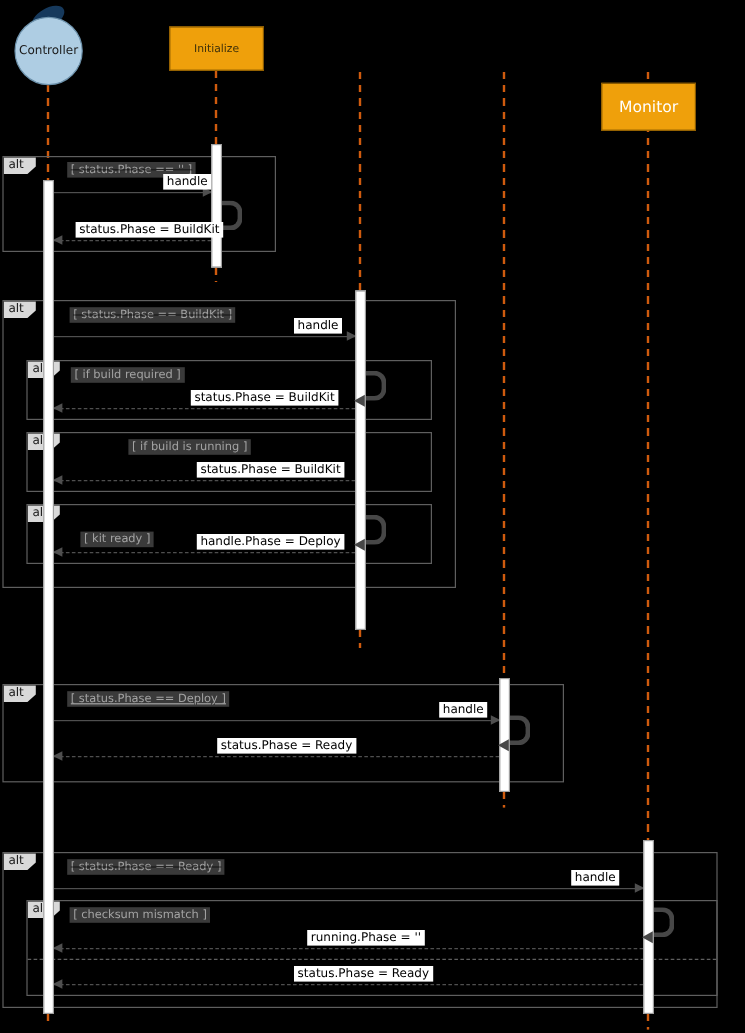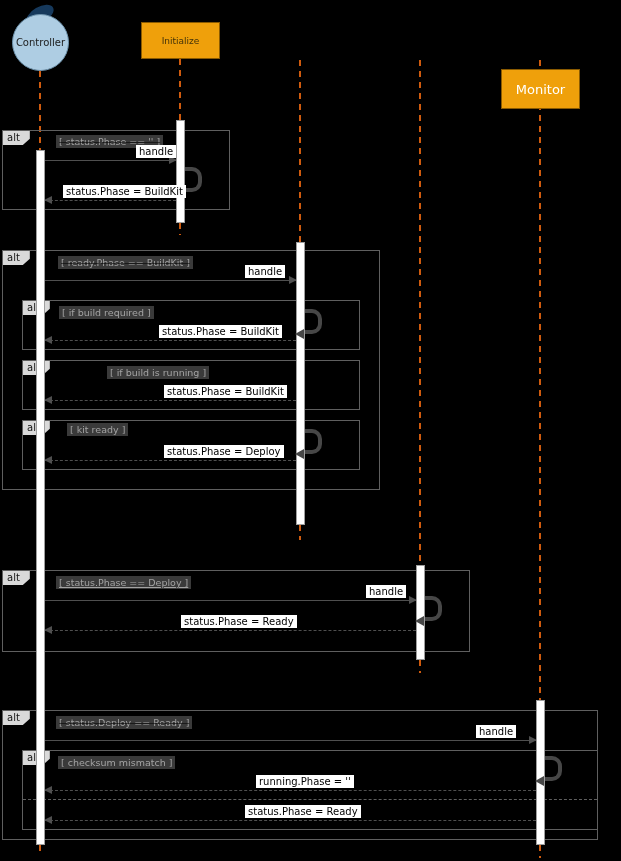--- a/index.html
+++ b/index.html
@@ -111,46 +111,46 @@
   <div class="abs lifeline" style="left:539px; top:60px; height:640px;"></div>
   <div class="abs lifeline" style="left:539px; top:845px; height:13px;"></div>
 
   <div class="abs frag" style="left:2px; top:130px; width:228px; height:80px;">
     <div class="alt-tab">alt</div>
     <div class="guard struck" style="left:53px; top:4px;">[ status.Phase == '' ]</div>
   </div>
 
   <div class="abs frag" style="left:2px; top:250px; width:378px; height:240px;">
     <div class="alt-tab">alt</div>
-    <div class="guard struck" style="left:55px; top:5px;">[ ready.Phase == BuildKit ]</div>
+    <div class="guard struck" style="left:55px; top:5px;">[ status.Phase == BuildKit ]</div>
   </div>
 
   <div class="abs frag" style="left:22px; top:300px; width:338px; height:50px;">
     <div class="alt-tab">alt</div>
     <div class="guard" style="left:36px; top:5px;">[ if build required ]</div>
   </div>
 
   <div class="abs frag" style="left:22px; top:360px; width:338px; height:50px;">
     <div class="alt-tab">alt</div>
     <div class="guard" style="left:36px; top:5px;margin-left:48px;">[ if build is running ]</div>
   </div>
 
   <div class="abs frag" style="left:22px; top:420px; width:338px; height:50px;">
     <div class="alt-tab">alt</div>
-    <div class="guard" style="left:44px; top:2px;">[ kit ready ]</div>
+    <div class="guard" style="left:44px; top:22px;">[ kit ready ]</div>
   </div>
 
   <div class="abs frag" style="left:2px; top:570px; width:468px; height:82px;">
     <div class="alt-tab">alt</div>
     <div class="guard struck" style="left:53px; top:5px;text-decoration:underline;">[ status.Phase == Deploy ]</div>
   </div>
 
   <div class="abs frag" style="left:2px; top:710px; width:596px; height:130px;">
     <div class="alt-tab">alt</div>
-    <div class="guard struck" style="left:53px; top:5px;">[ status.Deploy == Ready ]</div>
+    <div class="guard struck" style="left:53px; top:5px;">[ status.Phase == Ready ]</div>
   </div>
 
   <div class="abs frag" style="left:22px; top:750px; width:576px; height:80px;">
     <div class="alt-tab">alt</div>
     <div class="guard" style="left:35px; top:5px;">[ checksum mismatch ]</div>
     <div class="divider" style="left:0; top:48px; width:574px;"></div>
   </div>
 
   <div class="msg r" style="left:45px; top:160px; width:131px;"></div>
   <div class="msg l dashed" style="left:45px; top:200px; width:131px;"></div>
@@ -174,21 +174,21 @@
   <div class="loop" style="left:305px; top:309px;"></div>
   <div class="loop" style="left:305px; top:429px;"></div>
   <div class="loop" style="left:425px; top:596px;"></div>
   <div class="loop" style="left:545px; top:756px;"></div>
 
   <div class="chip" style="left:136px; top:145px;">handle</div>
   <div class="chip" style="left:63px; top:185px;">status.Phase = BuildKit</div>
   <div class="chip" style="left:245px; top:265px;">handle</div>
   <div class="chip" style="left:159px; top:325px;">status.Phase = BuildKit</div>
   <div class="chip" style="left:164px; top:385px;">status.Phase = BuildKit</div>
-  <div class="chip" style="left:164px; top:445px;">status.Phase = Deploy</div>
+  <div class="chip" style="left:164px; top:445px;">handle.Phase = Deploy</div>
   <div class="chip" style="left:366px; top:585px;">handle</div>
   <div class="chip" style="left:181px; top:615px;">status.Phase = Ready</div>
   <div class="chip" style="left:476px; top:725px;">handle</div>
   <div class="chip" style="left:256px; top:775px;">running.Phase = ''</div>
   <div class="chip" style="left:245px; top:805px;">status.Phase = Ready</div>
 
   <div class="abs participant small" style="left:141px; top:22px; width:79px; height:37px;">
     <span>Initialize</span>
   </div>
   <div class="abs participant" style="left:501px; top:21px; width:79px; height:40px;margin-top:48px;">

